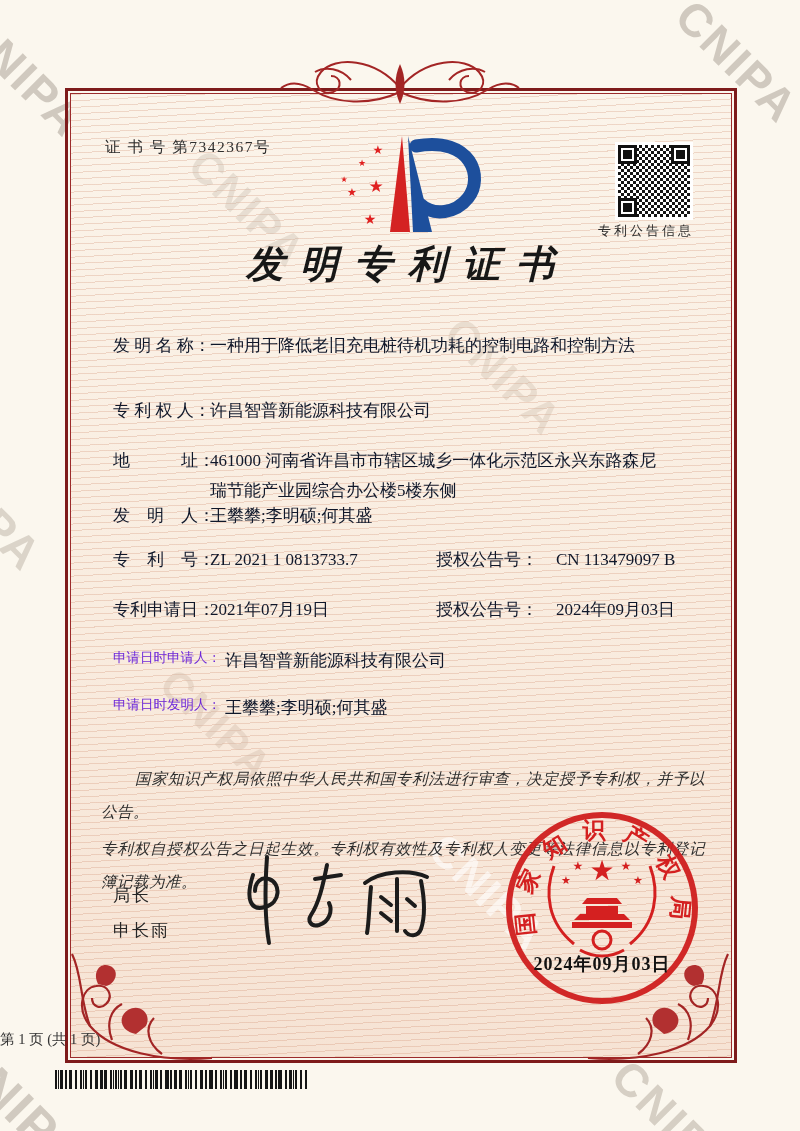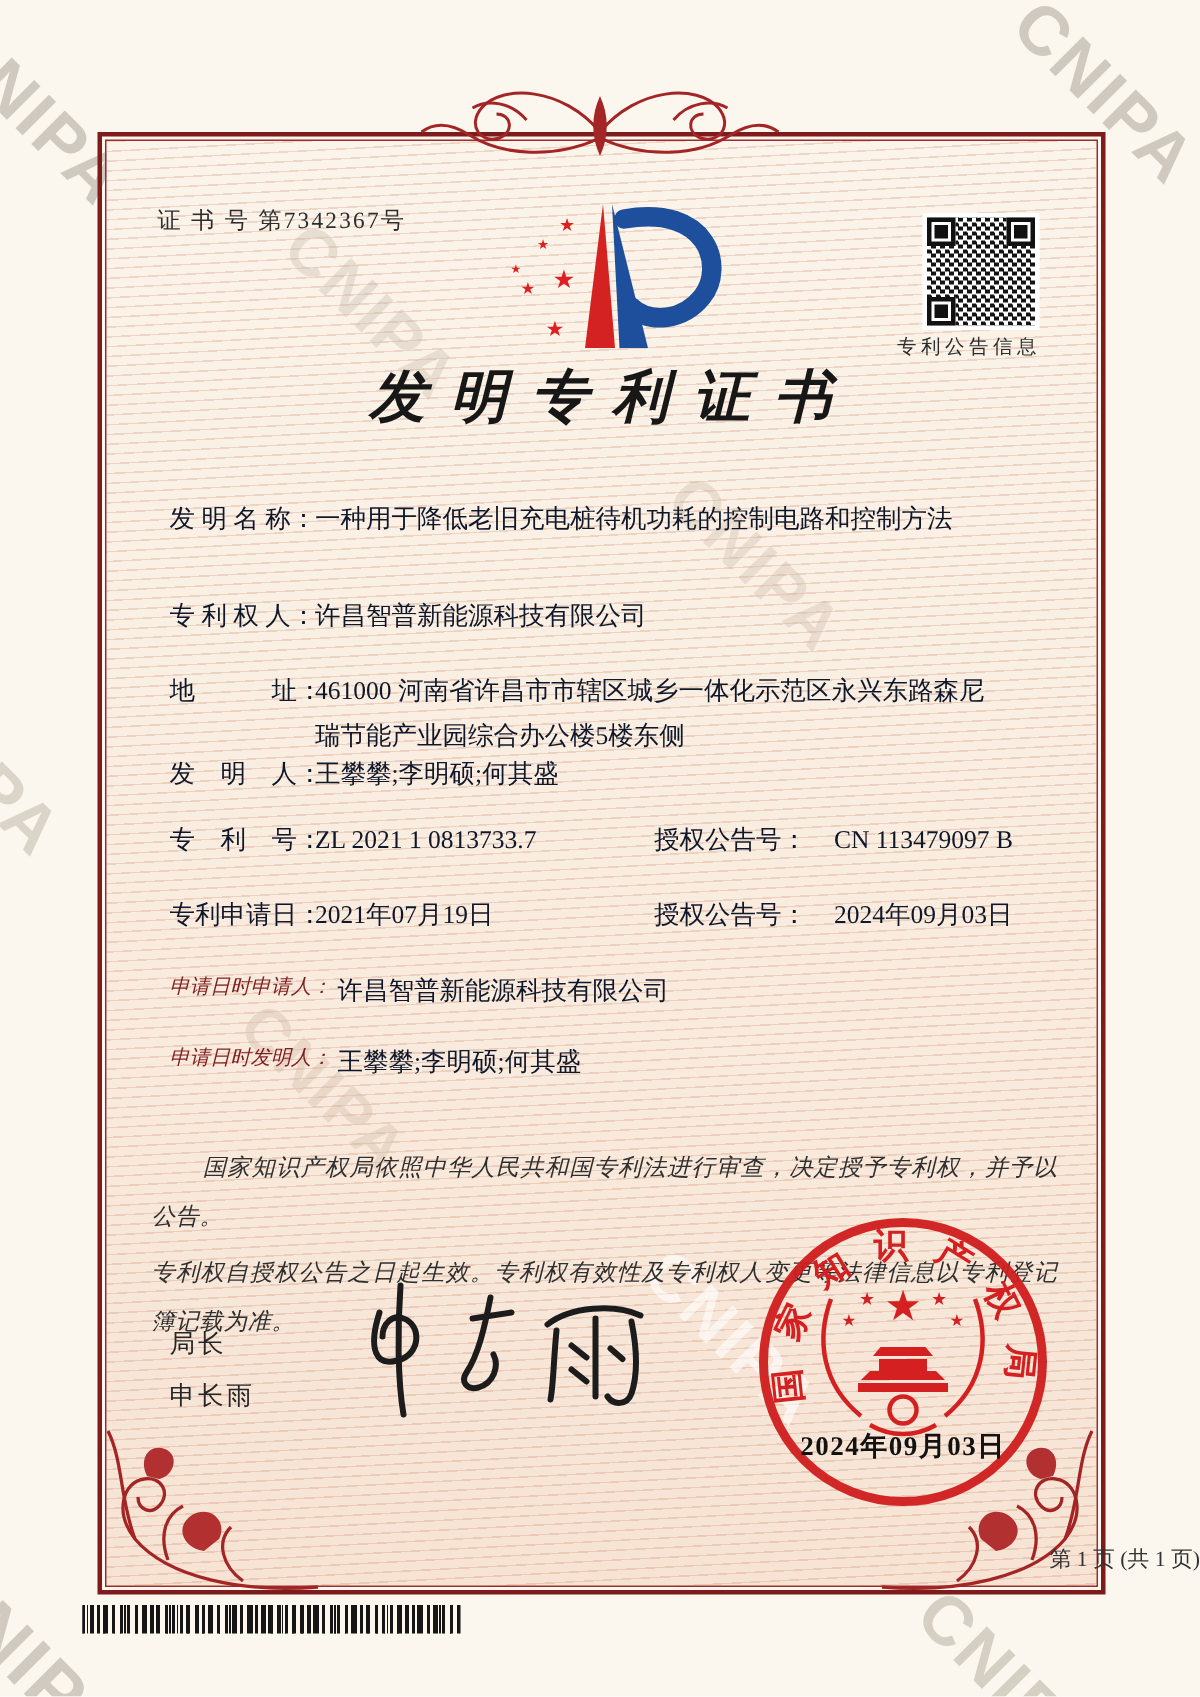--- a/index.html
+++ b/index.html
@@ -38,32 +38,32 @@
   .finder{position:absolute;width:19px;height:19px;border:3px solid #111;background:#fff;box-sizing:border-box;}
   .finder::after{content:"";position:absolute;left:2px;top:2px;width:9px;height:9px;background:#111;}
   .qr-label{font-size:13px;letter-spacing:3px;color:#2c2c2c;}
   
   .title{
     left:0;right:0;top:239px;text-align:center;font-size:38px;font-weight:bold;
     letter-spacing:16px;padding-left:16px;color:#171717;font-style:italic;
   }
   .lbl,.val{font-size:17px;line-height:30px;color:#0f172a;white-space:nowrap;}
   .val-wrap{white-space:normal;}
-  .lbl-small{font-size:13.5px;color:#7f1d1d;font-style:italic;}
+  .lbl-small{font-size:13.5px;color:#6d28d9;}
   .legal{
     left:97px;top:758px;width:612px;font-size:15.5px;line-height:33px;color:#2f2f2f;
     font-style:italic;letter-spacing:0.5px;text-align:justify;
   }
   .legal p{margin:4px;text-indent:2.2em;}
   .sig-title,.sig-name{font-size:17px;color:#262626;letter-spacing:2px;}
   .seal-date{
     left:510px;top:952px;width:184px;text-align:center;font-size:18px;font-weight:600;
     color:#121212;letter-spacing:1px;z-index:5;
   }
-  .footer-page{left:0;right:0;top:1030px;text-align:right;font-size:14.5px;color:#333;}
+  .footer-page{left:0;right:0;top:1030px;text-align:left;font-size:14.5px;color:#333;}
   .barcode{
     left:55px;top:1070px;width:252px;height:19px;
     background-image:
       repeating-linear-gradient(90deg,#151515 0 2px,transparent 2px 5px),
       repeating-linear-gradient(90deg,#151515 0 1px,transparent 1px 7px),
       repeating-linear-gradient(90deg,transparent 0 3px,#151515 3px 4px,transparent 4px 11px);
   }
   svg{display:block;}
 </style>
 </head>

